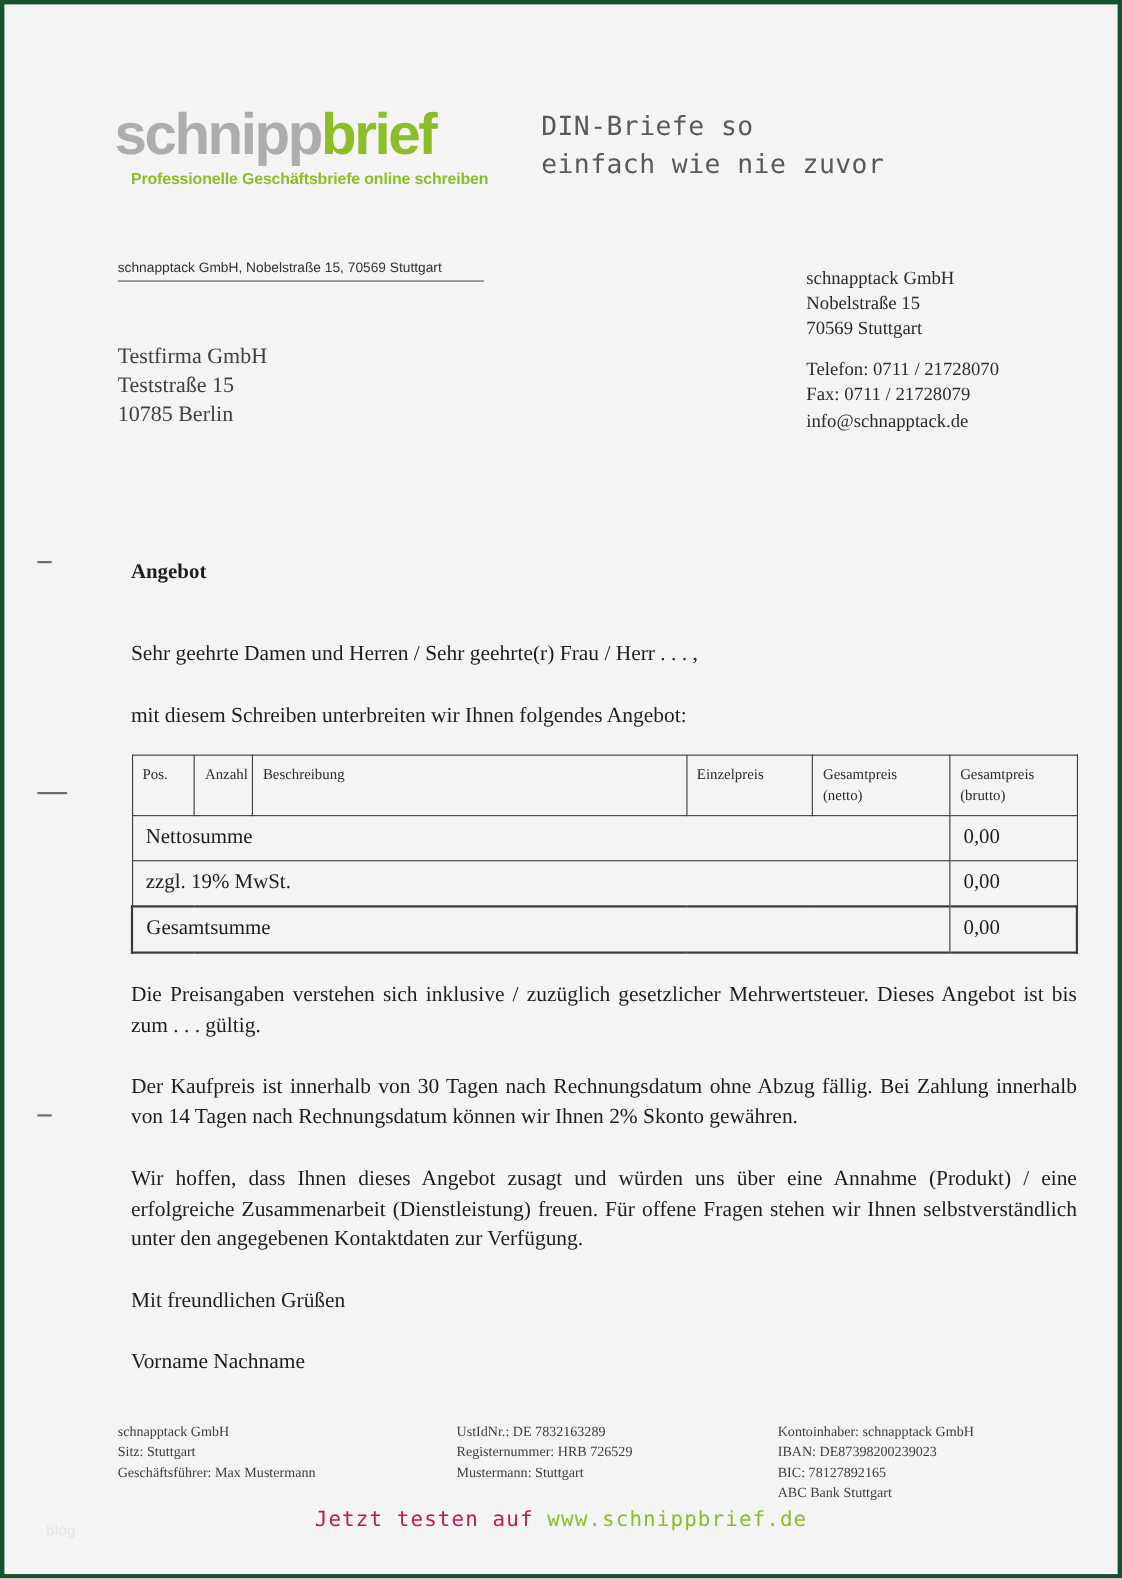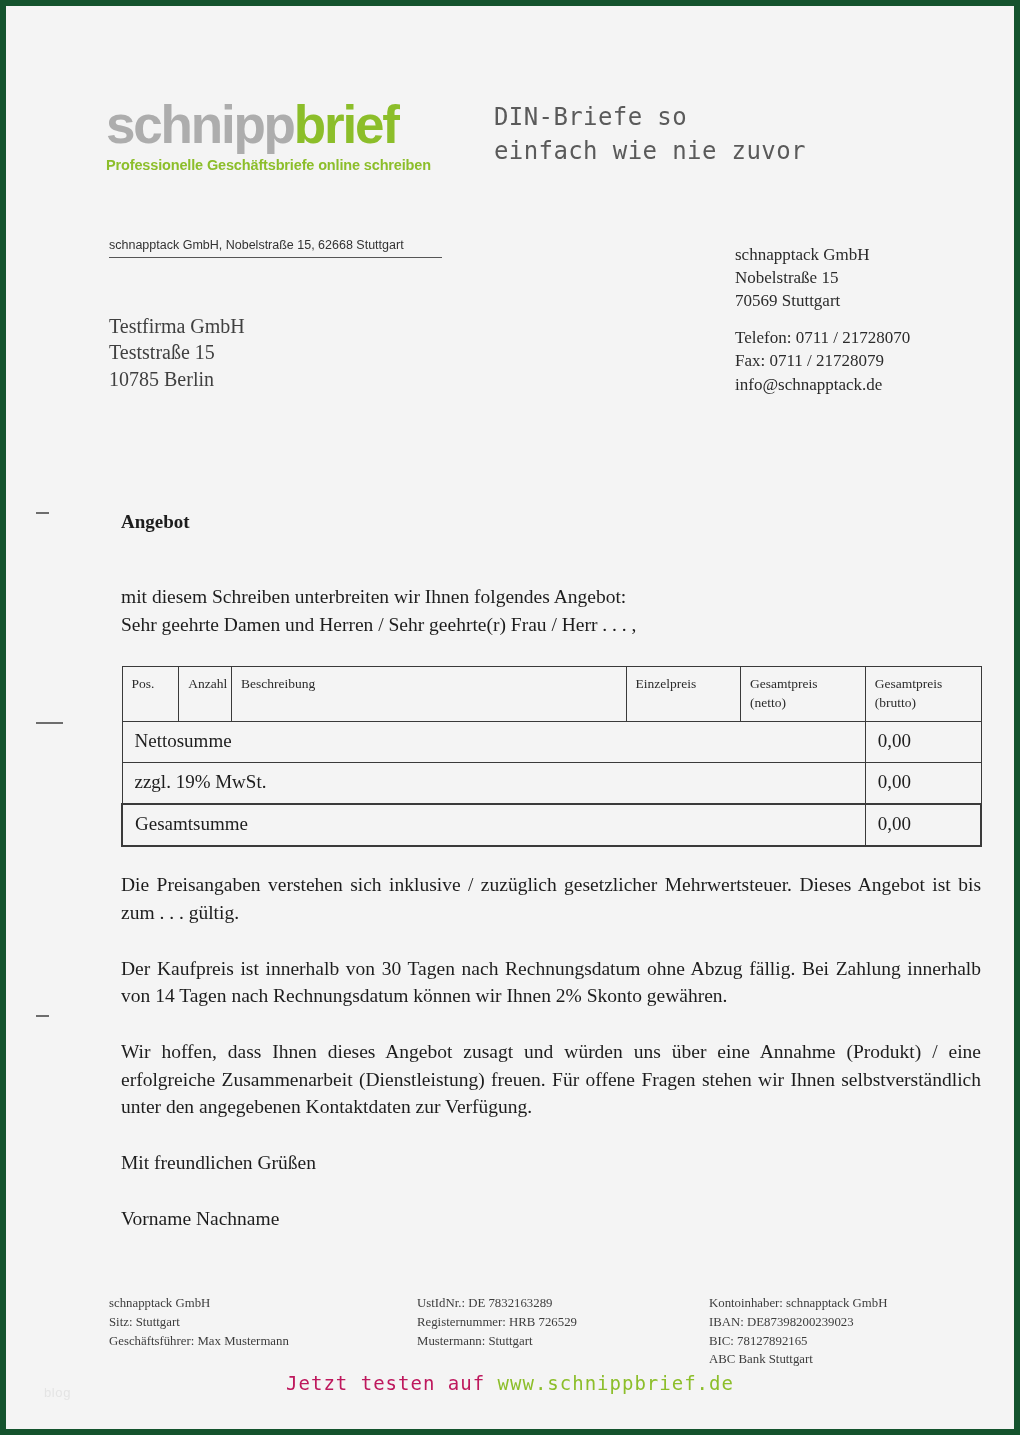--- a/index.html
+++ b/index.html
@@ -11,21 +11,21 @@
     width: 1020px;
     height: 1435px;
     font-family: "Liberation Serif", serif;
   }
 
   .page {
     position: relative;
     width: 1020px;
     height: 1435px;
     box-sizing: border-box;
-    border: 6px solid #14532d;
+    border: 4px solid #14532d;
     background: #f4f4f4;
     overflow: hidden;
   }
 
   
   .header {
     position: absolute;
     left: 0; right: 0;
     top: 80px;
     height: 120px;
@@ -47,20 +47,21 @@
   .logo-schnipp { color: #adadad; }
   .logo-brief { color: #8cbe2a; }
   .logo-tagline {
     font-family: "Liberation Sans", sans-serif;
     font-weight: bold;
     font-size: 14.5px;
     color: #8cbe2a;
     letter-spacing: -0.15px;
     margin-top: 6px;
     white-space: nowrap;
+    text-align: right;
   }
   .slogan {
     position: absolute;
     left: 488px;
     top: 14px;
     font-family: "DejaVu Sans Mono", monospace;
     font-size: 24px;
     line-height: 1.42;
     color: #5a5a5a;
     letter-spacing: 0.4px;
@@ -224,42 +225,42 @@
       <div class="logo-tagline">Professionelle Geschäftsbriefe online schreiben</div>
     </div>
     <div class="slogan">DIN-Briefe so
 einfach wie nie zuvor</div>
   </div>
 
   <div class="fold-mark fold-1"></div>
   <div class="fold-mark fold-2"></div>
   <div class="fold-mark fold-3"></div>
 
-  <div class="return-line">schnapptack GmbH, Nobelstraße 15, 62668 Stuttgart</div>
+  <div class="return-line">schnapptack GmbH, Nobelstraße 15, 70569 Stuttgart</div>
 
   <div class="recipient">
     <div>Testfirma GmbH</div>
     <div>Teststraße 15</div>
     <div>10785 Berlin</div>
   </div>
 
   <div class="sender">
     <div>schnapptack GmbH</div>
     <div>Nobelstraße 15</div>
     <div>70569 Stuttgart</div>
     <div class="gap"></div>
     <div>Telefon: 0711 / 21728070</div>
     <div>Fax: 0711 / 21728079</div>
     <div>info@schnapptack.de</div>
   </div>
 
   <div class="body-area">
     <div class="subject">Angebot</div>
+    <div class="para">Sehr geehrte Damen und Herren / Sehr geehrte(r) Frau / Herr . . . ,</div>
     <div class="para nomargin">mit diesem Schreiben unterbreiten wir Ihnen folgendes Angebot:</div>
-    <div class="para">Sehr geehrte Damen und Herren / Sehr geehrte(r) Frau / Herr . . . ,</div>
 
     <table class="items-table">
       <colgroup>
         <col class="col-pos">
           <col class="col-anzahl">
           <col class="col-besch">
         <col class="col-einzel">
           <col class="col-netto">
           <col class="col-brutto">
       </colgroup>

